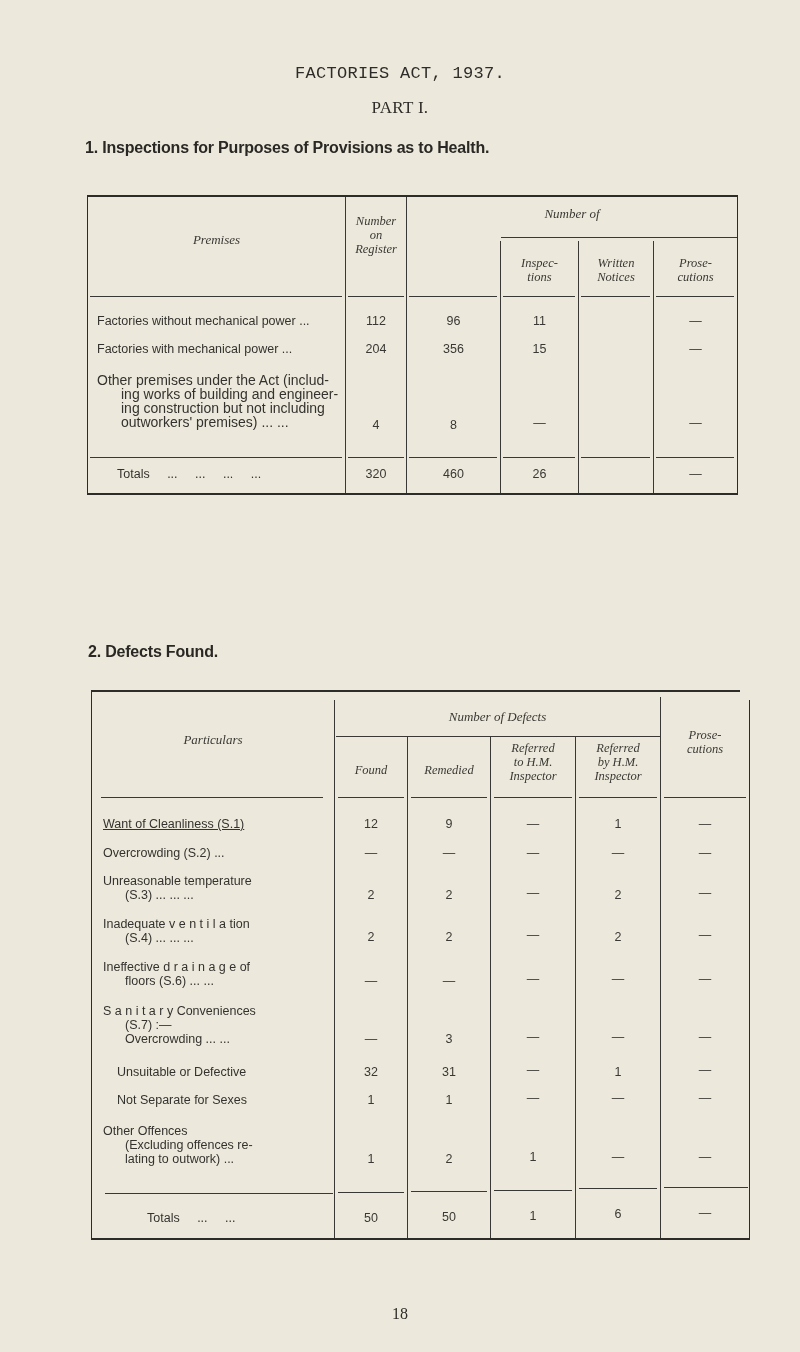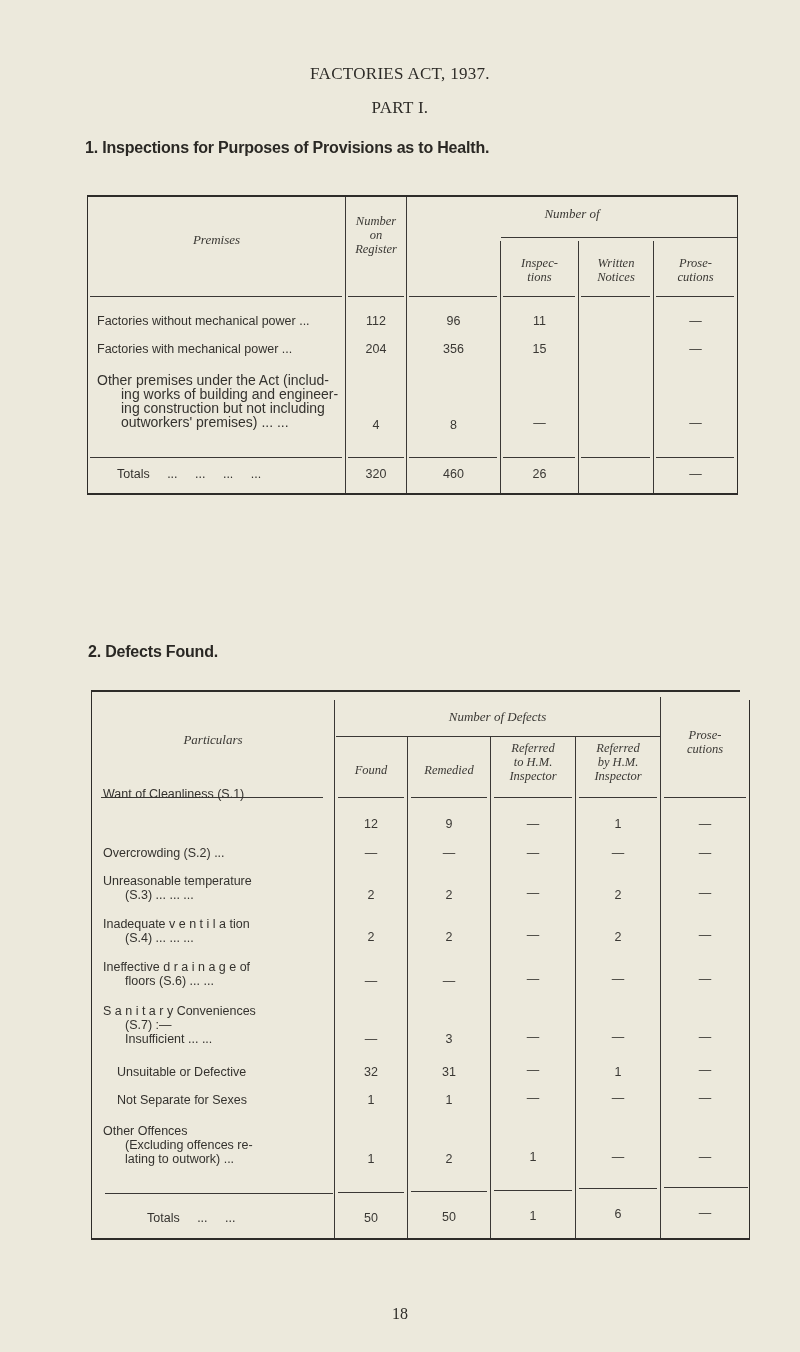--- a/index.html
+++ b/index.html
@@ -18,21 +18,21 @@
   .thick { background: #2e2c29; }
   .hdr { position: absolute; font-style: italic; font-size: 12.5px; text-align: center; line-height: 14px; color: #3a3834; }
   .cell { position: absolute; font-size: 12.5px; text-align: center; color: #3a3834; font-family: "Liberation Sans", sans-serif; }
   .lbl { position: absolute; font-size: 12.5px; color: #34322e; line-height: 14px; font-family: "Liberation Sans", sans-serif; }
   .lbl .ind { padding-left: 14px; display: block; margin-left: 16px; }
   .pagenum { left: 0; width: 800px; text-align: center; font-size: 16px; }
 </style>
 </head>
 <body>
 
-<div class="abs title" style="top:64px;">FACTORIES ACT, 1937.</div>
+<div class="abs title" style="top:64px;font-family:Liberation Mono, monospace;">FACTORIES ACT, 1937.</div>
 <div class="abs title" style="top:98px;">PART I.</div>
 <div class="abs section-heading" style="left:85px; top:139px;">1. Inspections for Purposes of Provisions as to Health.</div>
 
 <div>
 
   <div class="hline thick" style="left:87px; top:195px; width:651px; height:2px;"></div>
   <div class="hline thick" style="left:87px; top:493px; width:651px; height:2px;"></div>
   <div class="vline thick" style="left:87px; top:195px; height:300px;"></div>
   <div class="vline thick" style="left:737px; top:195px; height:300px;"></div>
 
@@ -160,21 +160,21 @@
     <div>to H.M.</div>
     <div>Inspector</div>
   </div>
   <div class="hdr" style="left:576px; top:741px; width:84px;">
     <div>Referred</div>
     <div>by H.M.</div>
     <div>Inspector</div>
   </div>
 
   <div>
-    <div class="lbl" style="left:103px; top:787px; width:230px;">Want of Cleanliness (S.1)</div>
+    <div class="lbl" style="left:103px; top:817px; width:230px;text-decoration:underline;">Want of Cleanliness (S.1)</div>
     <div class="cell" style="left:335px; top:817px; width:72px;">12</div>
     <div class="cell" style="left:408px; top:817px; width:82px;">9</div>
     <div class="cell" style="left:491px; top:817px; width:84px;">—</div>
     <div class="cell" style="left:576px; top:817px; width:84px;">1</div>
     <div class="cell" style="left:661px; top:817px; width:88px;">—</div>
   </div>
 
   <div>
     <div class="lbl" style="left:103px; top:846px; width:230px;">Overcrowding (S.2) ...</div>
     <div class="cell" style="left:335px; top:846px; width:72px;">—</div>
@@ -217,21 +217,21 @@
     <div class="cell" style="left:408px; top:974px; width:82px;">—</div>
     <div class="cell" style="left:491px; top:972px; width:84px;">—</div>
     <div class="cell" style="left:576px; top:972px; width:84px;">—</div>
     <div class="cell" style="left:661px; top:972px; width:88px;">—</div>
   </div>
 
   <div>
     <div class="lbl" style="left:103px; top:1004px; width:230px;">
       <span style="display:block;">S a n i t a r y Conveniences</span>
       <span class="ind" style="padding-left:6px;">(S.7) :—</span>
-      <span class="ind" style="padding-left:6px;">Insufficient ... ...</span>
+      <span class="ind" style="padding-left:6px;">Overcrowding ... ...</span>
     </div>
     <div class="cell" style="left:335px; top:1032px; width:72px;">—</div>
     <div class="cell" style="left:408px; top:1032px; width:82px;">3</div>
     <div class="cell" style="left:491px; top:1030px; width:84px;">—</div>
     <div class="cell" style="left:576px; top:1030px; width:84px;">—</div>
     <div class="cell" style="left:661px; top:1030px; width:88px;">—</div>
   </div>
 
   <div>
     <div class="lbl" style="left:117px; top:1065px; width:216px;">Unsuitable or Defective</div>

